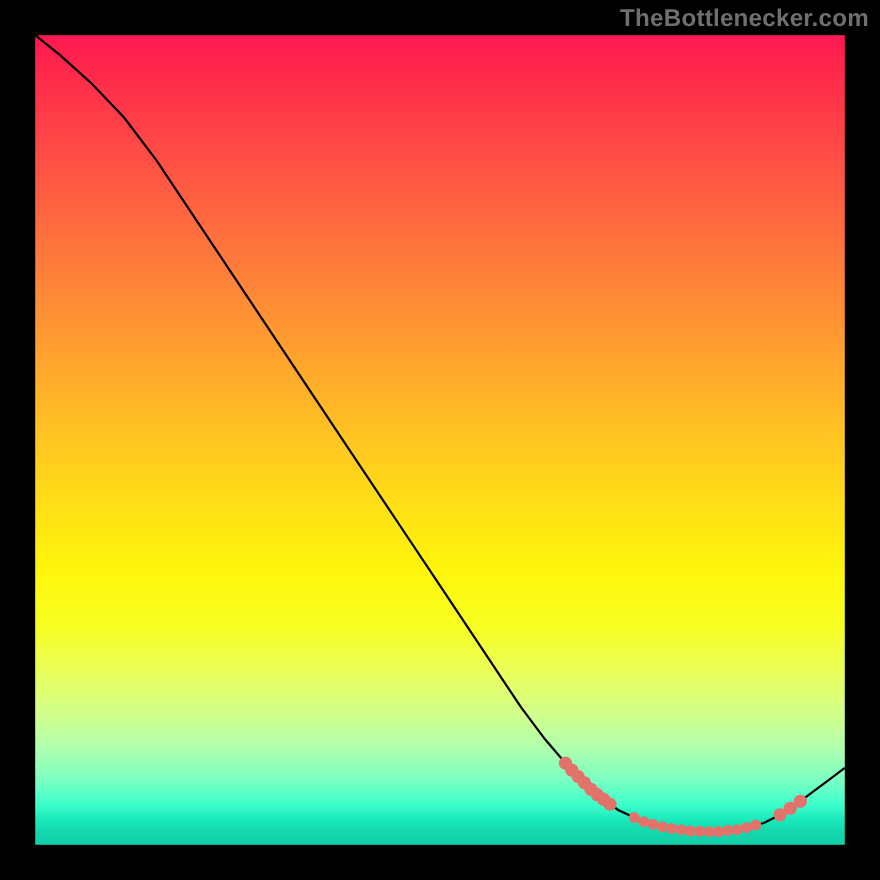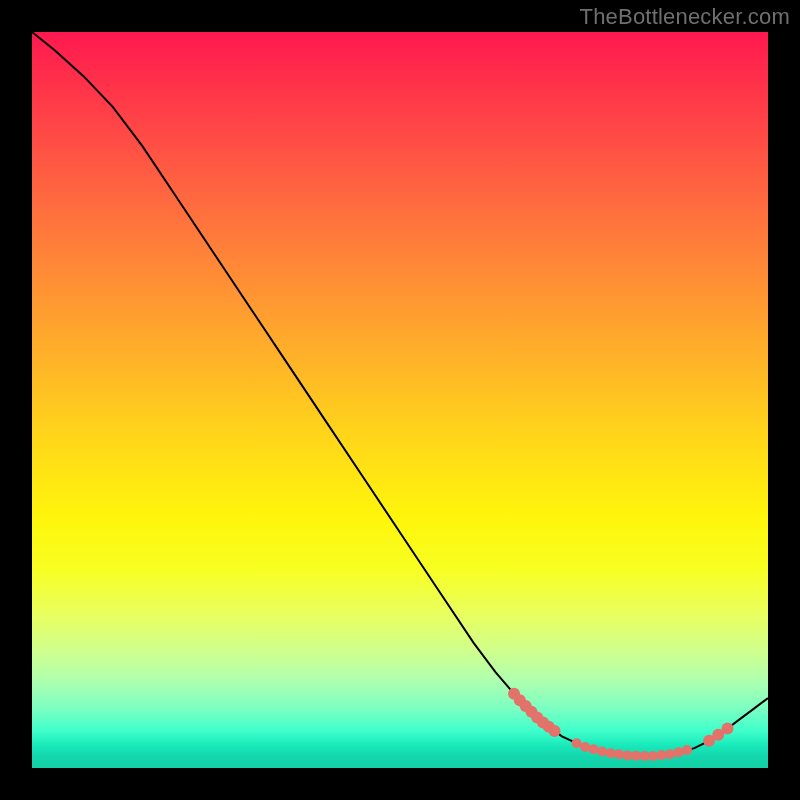--- a/index.html
+++ b/index.html
@@ -9,20 +9,21 @@
     height: 800px;
     background: #000;
     overflow: hidden;
     font-family: Arial, Helvetica, sans-serif;
   }
   .frame {
     position: relative;
     width: 800px;
     height: 800px;
     background: #000;
+    font-weight: bold;
   }
   .watermark {
     position: absolute;
     top: 4px;
     right: 10px;
     color: #6f6f6f;
     font-size: 22px;
     letter-spacing: 0.2px;
     z-index: 10;
   }

